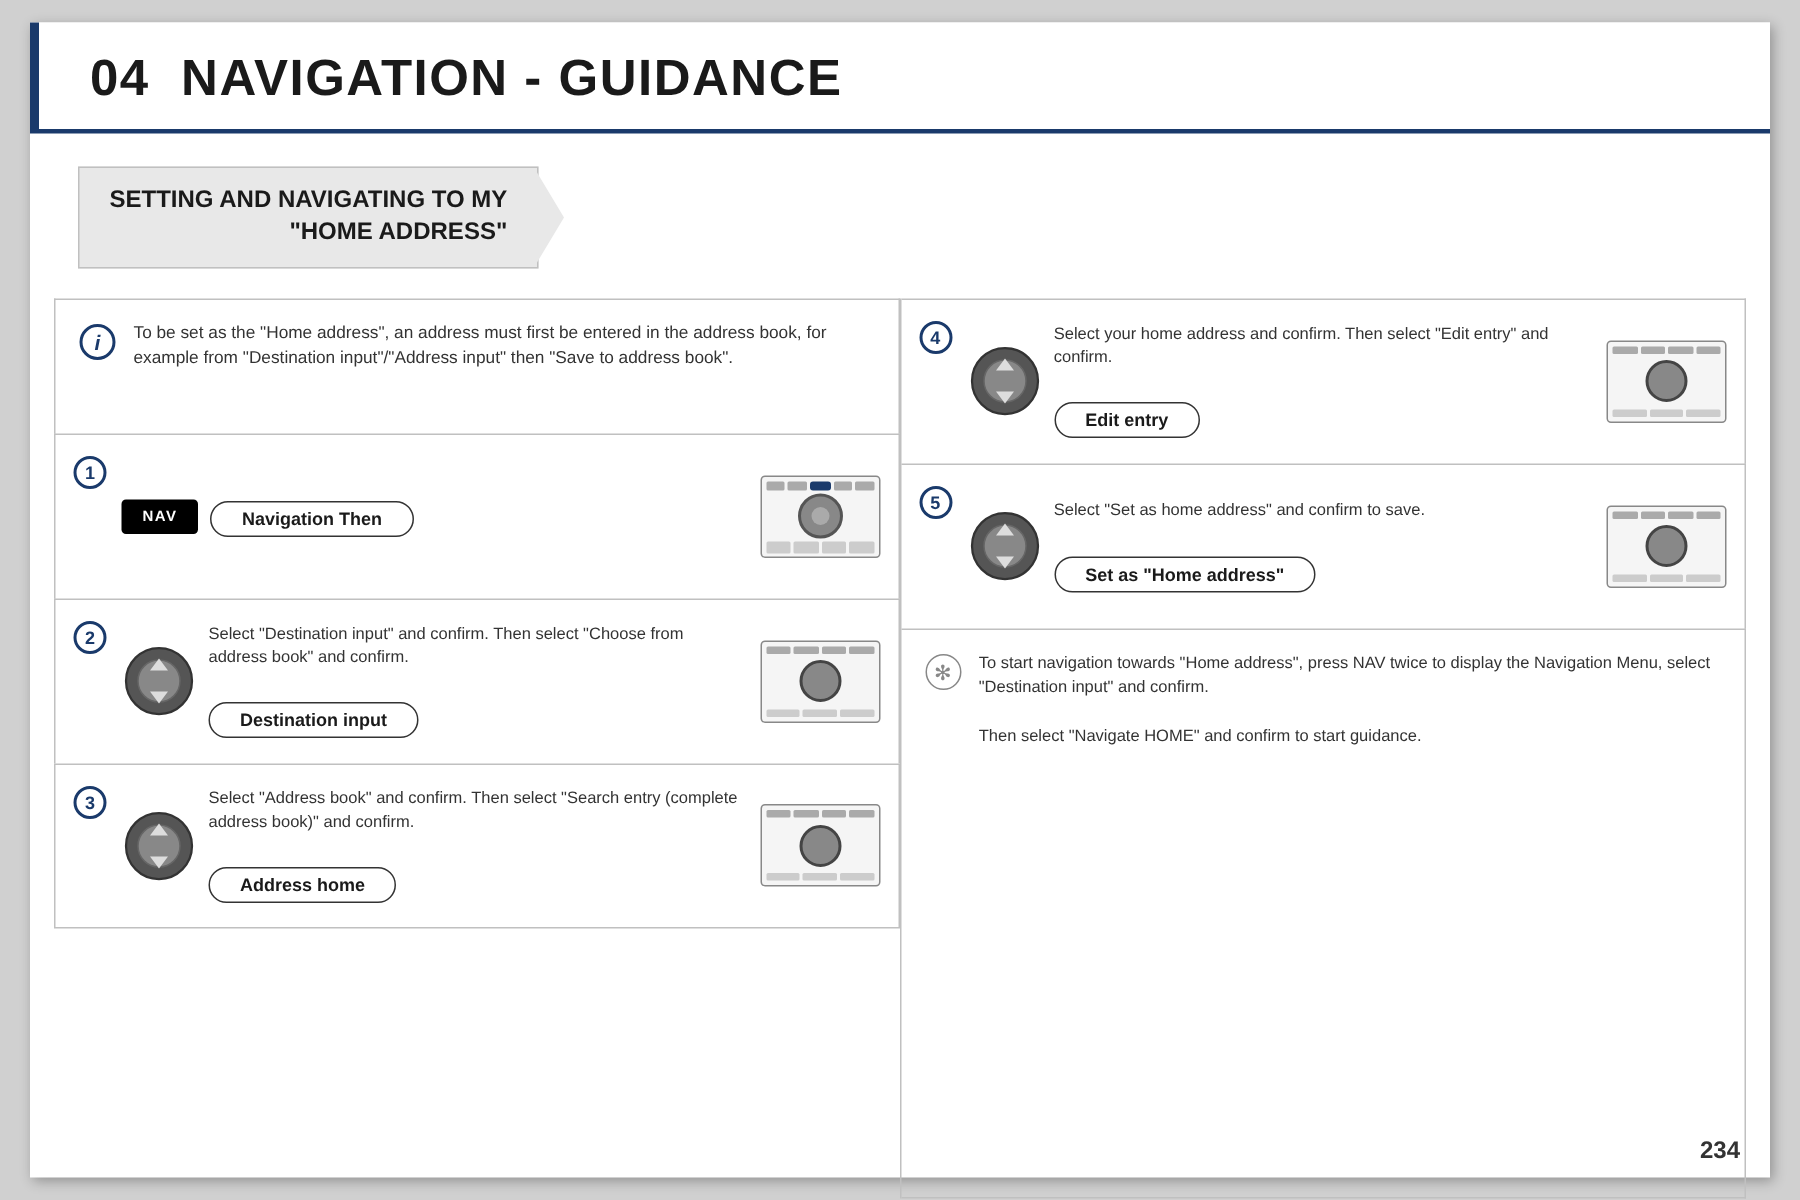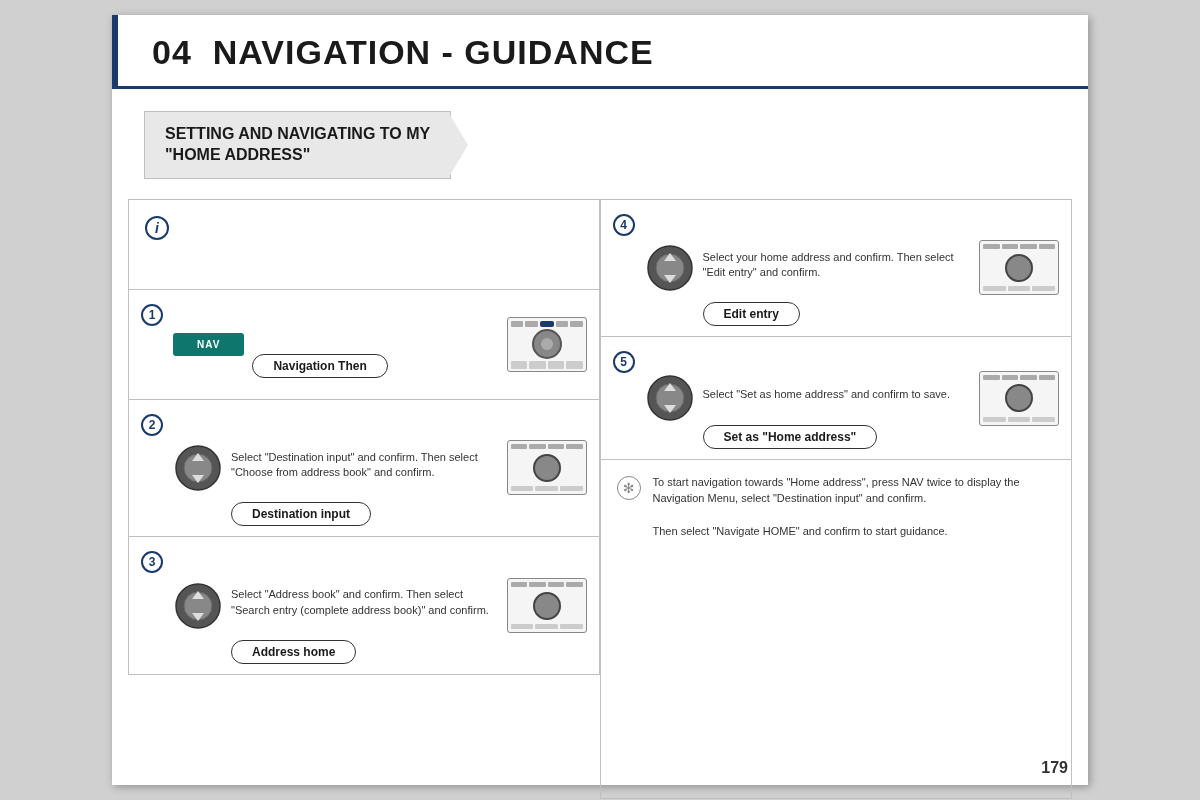--- a/index.html
+++ b/index.html
@@ -8,21 +8,21 @@
       background: #d0d0d0;
       width: 1200px;
       height: 800px;
       overflow: hidden;
       display: flex;
       align-items: center;
       justify-content: center;
     }
     .page {
       background: #ffffff;
-      width: 976px;
+      width: 1160px;
       height: 770px;
       position: relative;
       box-shadow: 2px 2px 8px rgba(0,0,0,0.3);
     }
     
     .page-header {
       background: #ffffff;
       border-bottom: 3px solid #1a3a6b;
       padding: 18px 30px 14px 30px;
       position: relative;
@@ -60,20 +60,21 @@
       border-top: 30px solid transparent;
       border-bottom: 30px solid transparent;
       border-left: 18px solid #e8e8e8;
     }
     .section-title {
       font-size: 16px;
       font-weight: 900;
       color: #1a1a1a;
       text-transform: uppercase;
       line-height: 1.3;
+      text-align: right;
     }
     
     .content-area {
       display: flex;
       flex-direction: row;
       gap: 0;
       margin: 0 16px;
       height: 600px;
     }
     .left-col {
@@ -145,25 +146,25 @@
       align-self: flex-start;
       margin-top: 4px;
     }
     .step-content {
       flex: 1;
       display: flex;
       flex-direction: column;
       gap: 6px;
     }
     .nav-button-img {
-      background: #0f766e;
+      background: #000000;
       color: white;
       font-size: 10px;
       font-weight: bold;
-      padding: 6px 24px;
+      padding: 6px 14px;
       border-radius: 3px;
       letter-spacing: 1px;
     }
     .step-text {
       font-size: 11px;
       color: #333;
       line-height: 1.4;
     }
     .pill-label {
       border: 1.5px solid #333;
@@ -256,21 +257,20 @@
       flex-direction: row;
       gap: 8px;
       align-items: center;
       width: 100%;
     }
     .step-main {
       display: flex;
       flex-direction: column;
       gap: 18px;
       flex: 1;
-      margin-top: 40px;
     }
   </style>
 </head>
 <body>
 
 <div class="page">
 
   <div class="page-header">
     <div class="header-title">
       <span>04</span>&nbsp;&nbsp;<span>NAVIGATION - GUIDANCE</span>
@@ -285,20 +285,21 @@
       </div>
     </div>
   </div>
 
   <div class="content-area">
 
     <div class="left-col">
 
       <div class="info-box">
         <div class="info-icon">i</div>
+        <div class="info-text">To be set as the "Home address", an address must first be entered in the address book, for example from "Destination input"/"Address input" then "Save to address book".</div>
       </div>
 
       <div class="step-box">
         <div class="step-number">1</div>
         <div class="step-content">
           <div class="step-inner">
             <div class="nav-button-img">NAV</div>
             <div class="step-main">
               <div class="pill-label">Navigation Then</div>
             </div>
@@ -474,14 +475,14 @@
         <div class="tip-icon">✻</div>
         <div class="tip-text">
           To start navigation towards "Home address", press NAV twice to display the Navigation Menu, select "Destination input" and confirm.<br><br>
           Then select "Navigate HOME" and confirm to start guidance.
         </div>
       </div>
 
     </div>
   </div>
 
-  <div class="page-number">179</div>
+  <div class="page-number">234</div>
 </div>
 
 </body></html>

